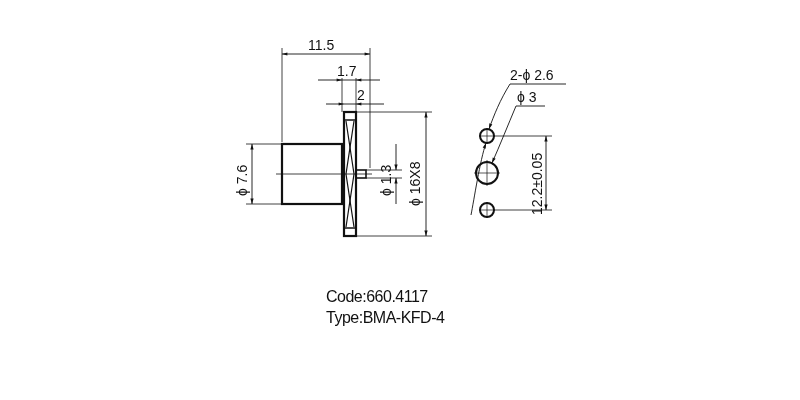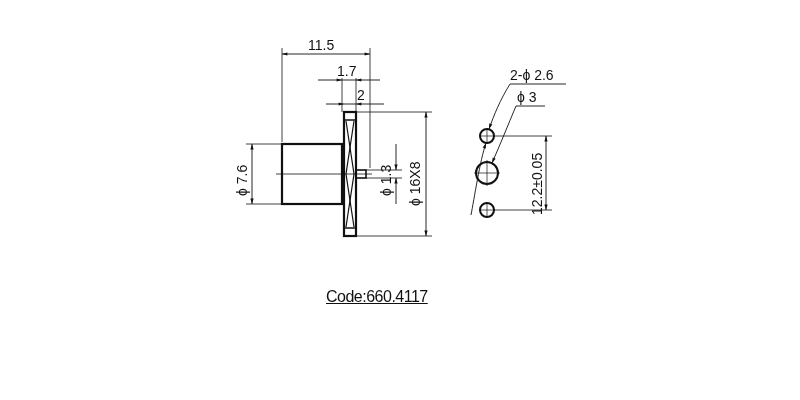--- a/index.html
+++ b/index.html
@@ -1,20 +1,20 @@
 <!DOCTYPE html>
 <html><head>
 <meta charset="utf-8">
 <style>
   html, body { margin: 0; padding: 0; background: #ffffff; }
   body { width: 800px; height: 400px; position: relative; overflow: hidden;
          font-family: "Liberation Sans", sans-serif; }
   #drawing { position: absolute; left: 0; top: 0; }
   .caption { position: absolute; left: 326px; top: 286px; font-size: 16px;
-             line-height: 21px; color: #111; letter-spacing: -0.5px; text-decoration: underline; }
+             line-height: 21px; color: #111; letter-spacing: -0.5px; }
   .dim-text { font-family: "Liberation Sans", sans-serif; font-size: 14px; fill: #111; }
 </style>
 </head>
 <body>
 
 <svg id="drawing" width="800" height="400" viewBox="0 0 800 400" xmlns="http://www.w3.org/2000/svg">
   <defs>
     <marker id="arr" viewBox="0 0 10 10" refX="10" refY="5" markerWidth="8" markerHeight="6" orient="auto-start-reverse">
       <path d="M0,2 L10,5 L0,8 z" fill="#111"></path>
     </marker>
@@ -96,13 +96,14 @@
     <path d="M516,106 C508,125 500,145 492,163" stroke-width="0.9" marker-end="url(#arr)"></path>
   </g>
 
   <text class="dim-text" x="510" y="80">2-ϕ 2.6</text>
   <text class="dim-text" x="517" y="102">ϕ 3</text>
   <text class="dim-text" transform="translate(542,215) rotate(-90)">12.2±0.05</text>
 </svg>
 
 <div class="caption">
   <div>Code:660.4117</div>
+  <div>Type:BMA-KFD-4</div>
 </div>
 
 </body></html>

